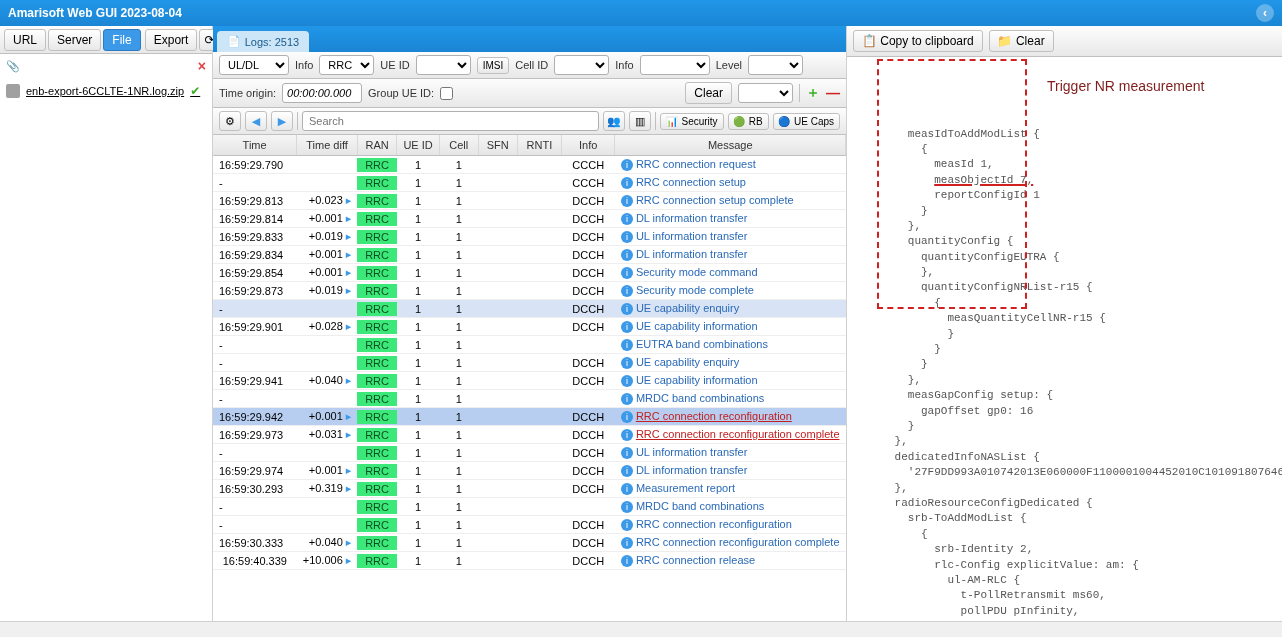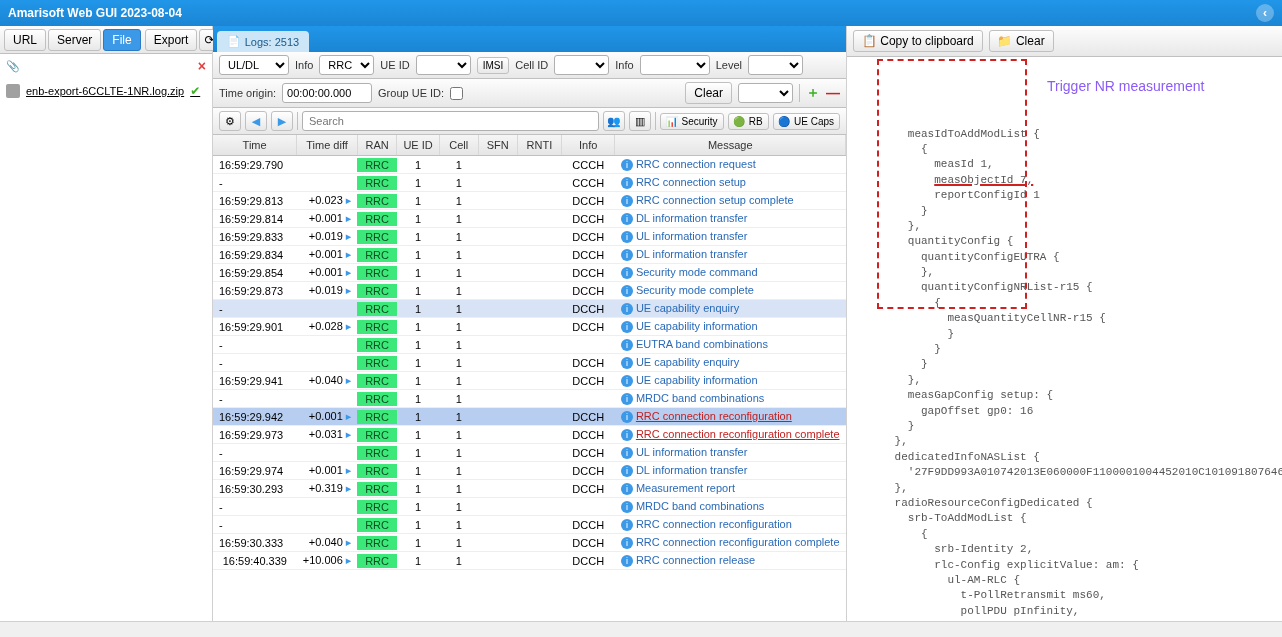--- a/index.html
+++ b/index.html
@@ -46,21 +46,21 @@
 .col-rnti { width: 45px; }
 .col-info { width: 55px; text-align: center; }
 .ran-badge { background: #3de87a; color: #0a5020; display: inline-block; width: 100%; text-align: center; padding: 1px 0; }
 .info-icon { display: inline-block; width: 12px; height: 12px; border-radius: 50%; background: #3b99e8; color: #fff; font-size: 9px; text-align: center; line-height: 12px; margin-right: 3px; }
 .msg-link { color: #2a6ab8; }
 .msg-red { color: #c02020; text-decoration: underline; text-decoration-color: #c02020; }
 .right-panel { width: 435px; display: flex; flex-direction: column; overflow: hidden; }
 .right-toolbar { background: linear-gradient(#fdfdfd,#e8e8e8); border-bottom: 1px solid #c0c0c0; padding: 4px 6px; display: flex; gap: 6px; }
 .detail-body { flex: 1; overflow: auto; padding: 8px; font-family: 'Courier New', monospace; font-size: 11px; line-height: 1.4; color: #555; white-space: pre; position: relative; }
 .annotation-box { position: absolute; border: 2px dashed #d02020; pointer-events: none; }
-.annotation-label { position: absolute; color: #8b5cf6; font-size: 14px; font-family: Arial; }
+.annotation-label { position: absolute; color: #7f1d1d; font-size: 14px; font-family: Arial; }
 .underline-red { text-decoration: underline; text-decoration-color: #d02020; text-decoration-thickness: 2px; }
 .green-plus { color: #3bb023; font-weight: bold; font-size: 14px; }
 .red-minus { color: #d02020; font-weight: bold; font-size: 14px; }
 .blue-arrow { color: #3b99e8; }
 .scrollbar-bottom { height: 16px; background: #f0f0f0; border-top: 1px solid #d0d0d0; }
 select { font-size:11px; }
 </style>
 </head>
 <body>
 
@@ -111,21 +111,21 @@
       <span class="filter-label">Cell ID</span>
       <select class="filter-select sm"><option></option></select>
       <span class="filter-label">Info</span>
       <select class="filter-select md"><option></option></select>
       <span class="filter-label">Level</span>
       <select class="filter-select sm"><option></option></select>
     </div>
 
     <div class="filter-bar">
       <span class="filter-label">Time origin:</span>
-      <input class="filter-select" style="width: 90px;" value="00:00:00.000">
+      <input class="filter-select" style="width: 80px; font-style: italic;" value="00:00:00.000">
       <span class="filter-label">Group UE ID:</span>
       <input type="checkbox" style="">
       <span style="flex:1"></span>
       <button class="tbtn">Clear</button>
       <select class="filter-select sm"><option></option></select>
       <span class="divider"></span>
       <span class="green-plus">＋</span>
       <span class="red-minus">—</span>
     </div>
 

